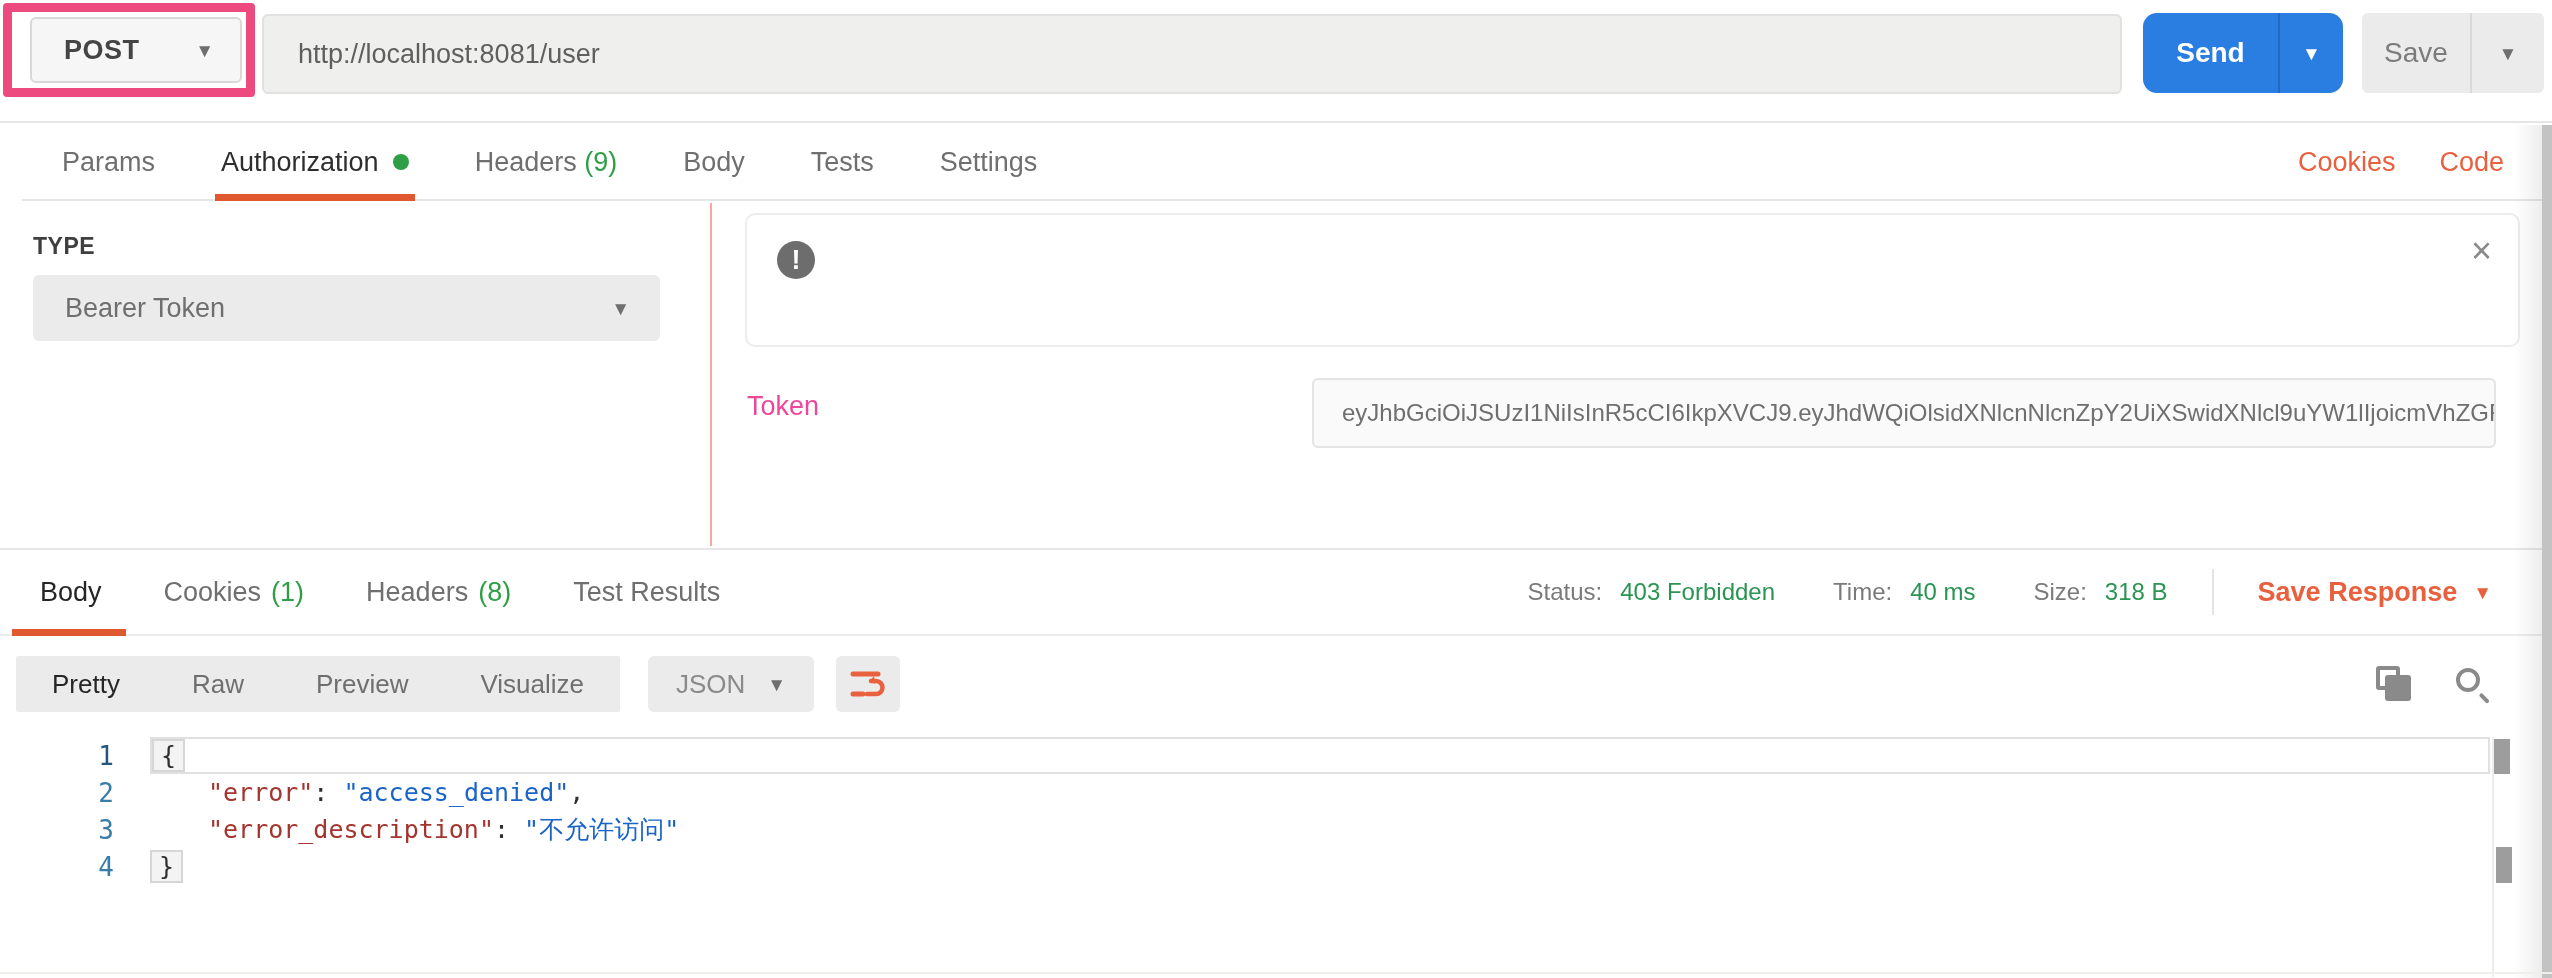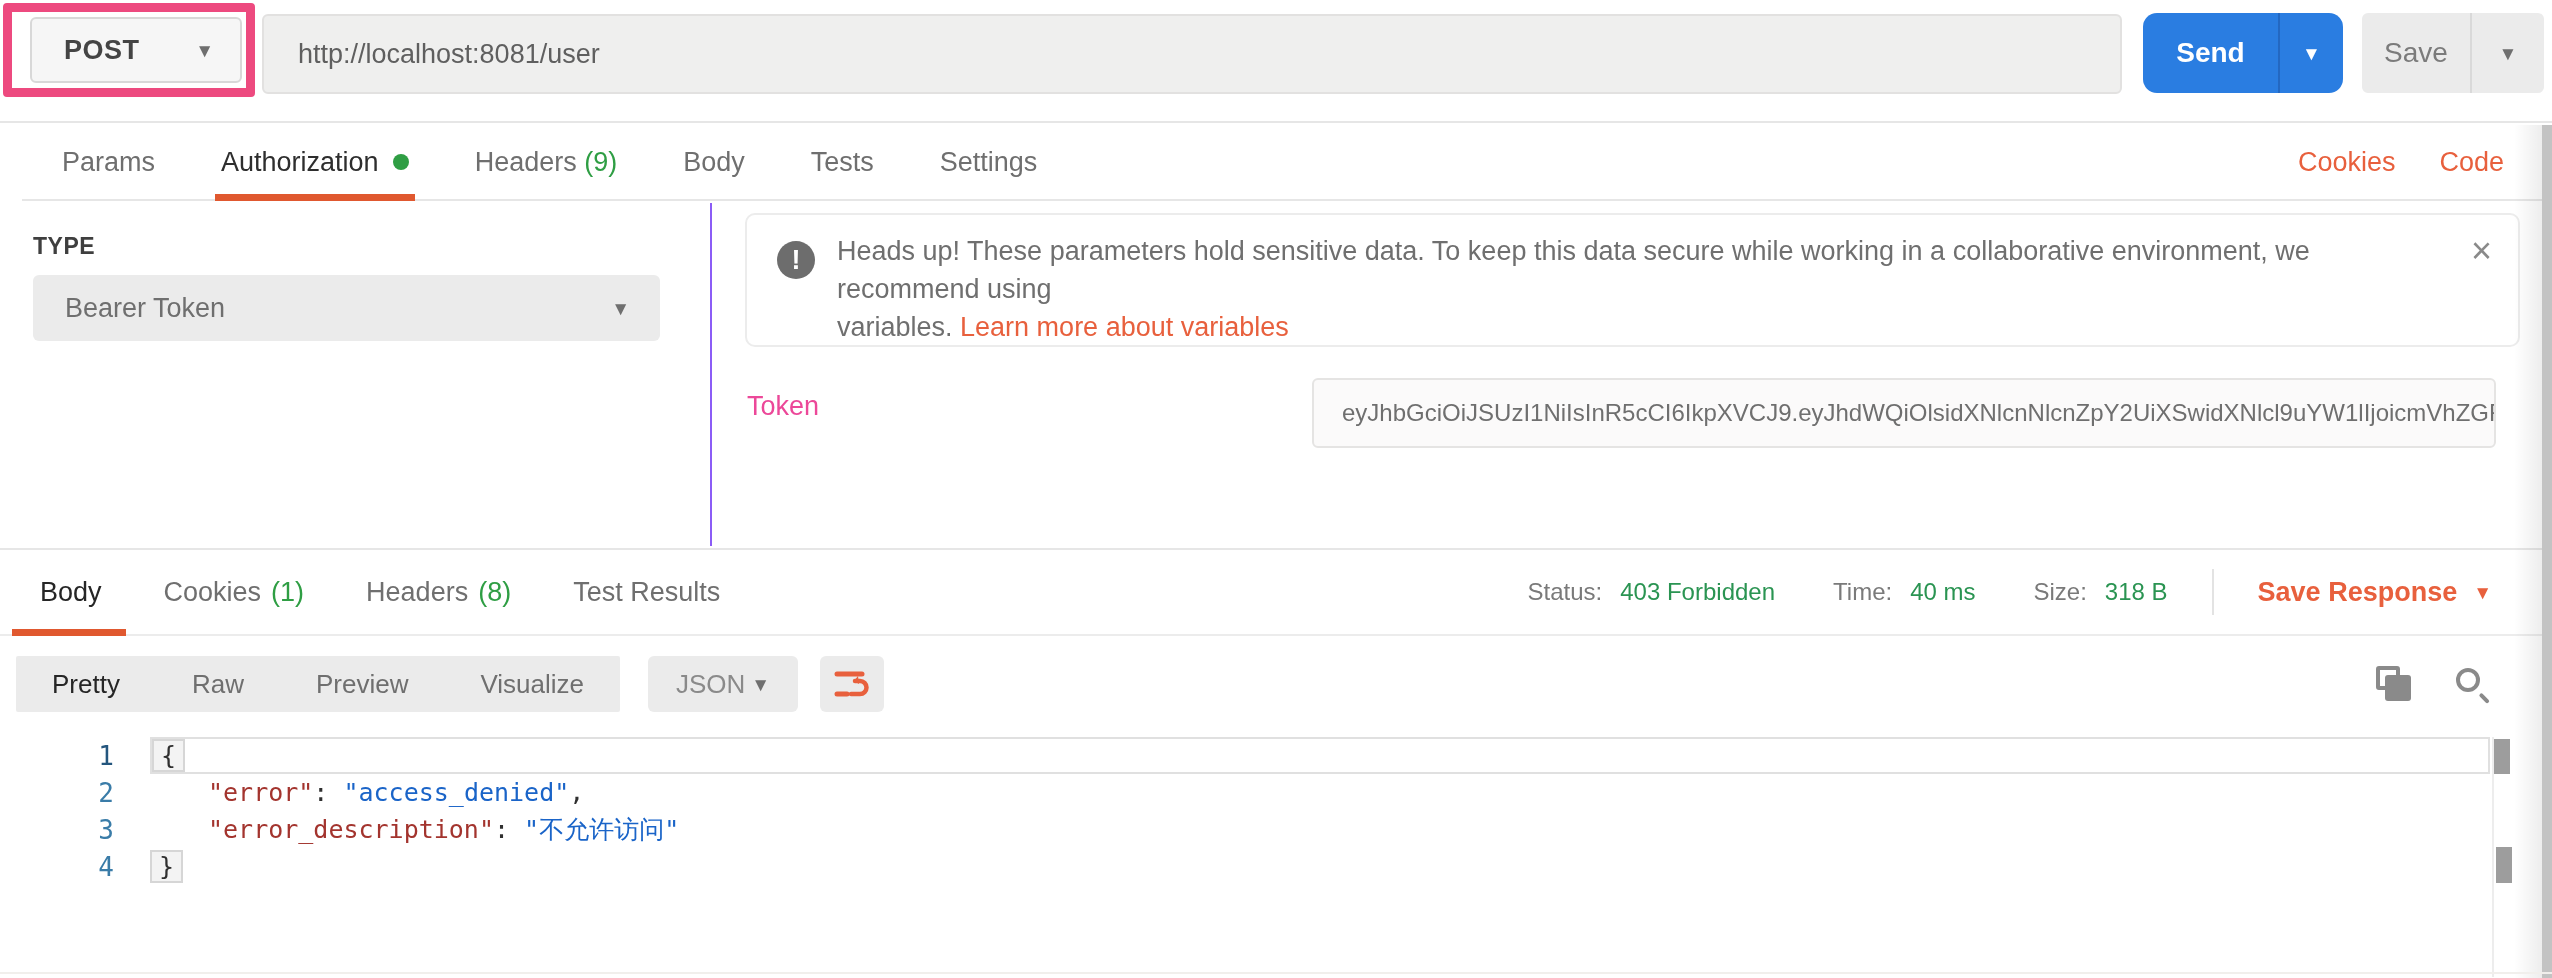--- a/index.html
+++ b/index.html
@@ -30,21 +30,21 @@
   .tab { position:relative; height:100%; display:flex; align-items:center; font-size:27px; color:#6f6f6f; cursor:default; }
   .tab.active { color:#2e2e2e; }
   .tab.active::after { content:""; position:absolute; left:-6px; right:-6px; bottom:-2px; height:7px; background:#e0582f; }
   .green { color:#2f9e44; }
   .auth-dot { display:inline-block; width:16px; height:16px; border-radius:50%; background:#2f9e44; margin-left:14px; }
   .tab-links { margin-left:auto; display:flex; gap:44px; padding-right:30px; }
   .tab-link { font-size:27px; color:#e8603d; }
 
   
   .req-section { position:absolute; left:0; top:203px; width:2552px; height:343px; }
-  .auth-left { position:absolute; left:0; top:0; width:712px; height:343px; border-right:2px solid #8b5cf6; }
+  .auth-left { position:absolute; left:0; top:0; width:712px; height:343px; border-right:2px solid #fca5a5; }
   .type-label { position:absolute; left:33px; top:30px; font-size:23px; font-weight:bold; color:#3f3f3f; letter-spacing:0.5px; }
   .type-select { position:absolute; left:33px; top:72px; width:627px; height:66px; background:#ebebeb; border-radius:6px; display:flex; align-items:center; padding:0 30px 0 32px; }
   .type-select .tlabel { font-size:27px; color:#6f6f6f; }
   .type-select .caret { margin-left:auto; }
   .auth-desc { position:absolute; left:33px; top:162px; width:618px; font-size:27px; line-height:37px; color:#8c8c8c; }
   .link { color:#e8603d; }
 
   .auth-right { position:absolute; left:714px; top:0; right:0; height:343px; }
   .banner { position:absolute; left:31px; top:10px; right:32px; height:134px; border:2px solid #ececec; border-radius:10px; background:#fff; }
   .banner-icon { position:absolute; left:30px; top:26px; width:38px; height:38px; border-radius:50%; background:#6d6d6d; color:#fff; display:flex; align-items:center; justify-content:center; font-size:27px; font-weight:bold; }
@@ -64,21 +64,21 @@
   .meta-label { color:#7a7a7a; }
   .meta-value { color:#2a9452; }
   .meta-gap { width:22px; }
   .meta-divider { width:2px; height:46px; background:#e3e3e3; margin:0 26px; }
   .save-response { font-size:27px; color:#e8603d; font-weight:bold; display:flex; align-items:center; gap:16px; }
 
   .resp-toolbar { position:absolute; left:16px; top:104px; right:40px; height:60px; display:flex; align-items:center; }
   .view-group { display:flex; align-items:center; background:#ebebeb; border-radius:2px; height:56px; }
   .view-item { padding:0 36px; font-size:26px; color:#6f6f6f; line-height:56px; }
   .view-item.active { color:#262626; }
-  .format-pill { margin-left:28px; height:56px; background:#ebebeb; border-radius:6px; display:flex; align-items:center; gap:6px; padding:0 28px; font-size:26px; color:#8a8a8a; }
+  .format-pill { margin-left:28px; height:56px; background:#ebebeb; border-radius:6px; display:flex; align-items:center; gap:22px; padding:0 28px; font-size:26px; color:#8a8a8a; }
   .wrap-pill { margin-left:22px; width:64px; height:56px; background:#ebebeb; border-radius:6px; display:flex; align-items:center; justify-content:center; }
   .toolbar-spacer { flex:1; }
   .tool-icons { display:flex; align-items:center; gap:42px; padding-right:22px; }
 
   
   .copy-icon { position:relative; width:36px; height:36px; }
   .copy-icon .back { position:absolute; left:0; top:0; width:24px; height:24px; border:4px solid #8a8a8a; border-radius:3px; background:#fff; }
   .copy-icon .front { position:absolute; left:9px; top:9px; width:26px; height:26px; background:#8a8a8a; border-radius:3px; }
   
   .search-icon { position:relative; width:36px; height:36px; }
@@ -170,25 +170,20 @@
         <span class="tlabel">Bearer Token</span>
         <span class="caret">▼</span>
       </div>
     </div>
 
     <div class="auth-right">
       <div class="banner">
         <div class="banner-icon">
             <span>!</span>
           </div>
-        <div class="banner-text">
-          <span>Heads up! These parameters hold sensitive data. To keep this data secure while working in a collaborative environment, we recommend using</span>
-          <br>
-          <span>variables. </span><span class="link">Learn more about variables</span>
-        </div>
         <div class="banner-close">×</div>
       </div>
       <div class="token-label">Token</div>
       <div class="token-input">
         <span>eyJhbGciOiJSUzI1NiIsInR5cCI6IkpXVCJ9.eyJhdWQiOlsidXNlcnNlcnZpY2UiXSwidXNlcl9uYW1lIjoicmVhZGF…</span>
       </div>
     </div>
   </div>
 
   <div class="resp-section">

